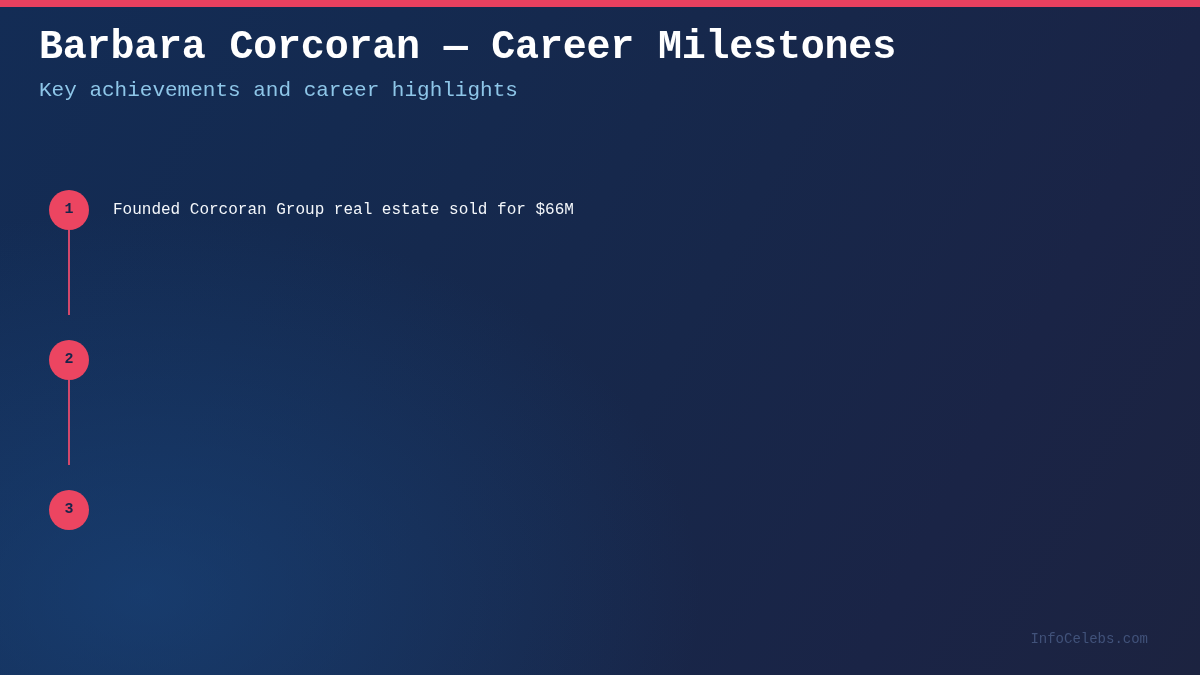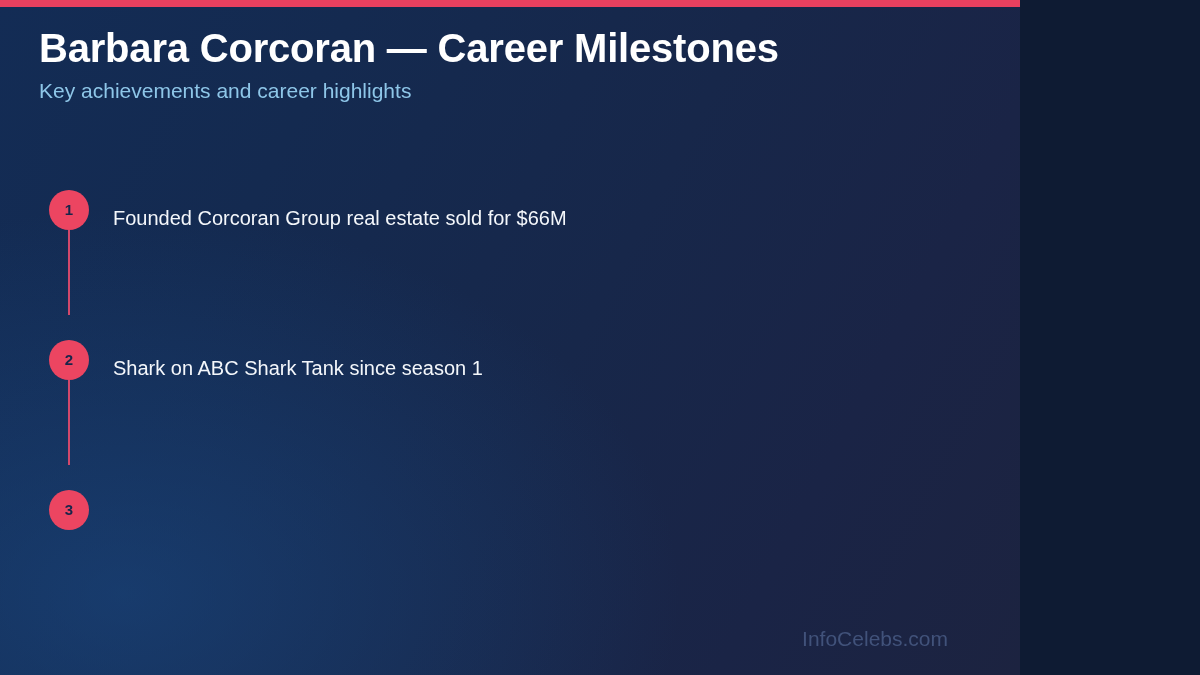--- a/index.html
+++ b/index.html
@@ -2,24 +2,24 @@
 <html><head>
 <meta charset="utf-8">
 <style>
   html, body {
     margin: 0;
     padding: 0;
     background: #0e1b33;
   }
   #slide {
     position: relative;
-    width: 1020px;
+    width: 1200px;
     height: 675px;
     overflow: hidden;
-    font-family: Liberation Sans, sans-serif;
+    font-family: Liberation Mono, monospace;
     background:
       radial-gradient(ellipse 900px 620px at 12% 88%, rgba(26,74,133,0.55) 0%, rgba(26,74,133,0.0) 62%),
       linear-gradient(118deg, #132c55 0%, #142a50 26%, #17274a 55%, #1a2446 78%, #1c2340 100%);
   }
   #accent-bar {
     position: absolute;
     left: 0; top: 0;
     width: 1200px;
     height: 7px;
     background: #e8405f;
@@ -74,31 +74,31 @@
     top: 40px;
     width: 2px;
     height: 85px;
     background: #d2486b;
     z-index: 1;
   }
   .milestone-row:last-child .connector { display: none; }
   .milestone-text {
     position: absolute;
     left: 64px;
-    top: 8px;
-    font-size: 20px;
+    top: 0px;
+    font-size: 16px;
     color: #f4f7fb;
     line-height: 40px;
     white-space: nowrap;
   }
   #watermark {
     position: absolute;
-    right: 72px;
+    right: 52px;
     bottom: 27px;
-    font-size: 21px;
+    font-size: 14px;
     color: #41527a;
     line-height: 18px;
   }
 </style>
 </head>
 <body>
 
 <div id="slide">
 
   <div id="accent-bar"></div>
@@ -112,21 +112,20 @@
 
     <div class="milestone-row">
       <div class="connector"></div>
       <div class="badge">1</div>
       <div class="milestone-text">Founded Corcoran Group real estate sold for $66M</div>
     </div>
 
     <div class="milestone-row">
       <div class="connector"></div>
       <div class="badge">2</div>
-      <div class="milestone-text">Shark on ABC Shark Tank since season 1</div>
     </div>
 
     <div class="milestone-row">
 
       <div class="badge">3</div>
     </div>
 
   </div>
 
   <div id="watermark">InfoCelebs.com</div>

